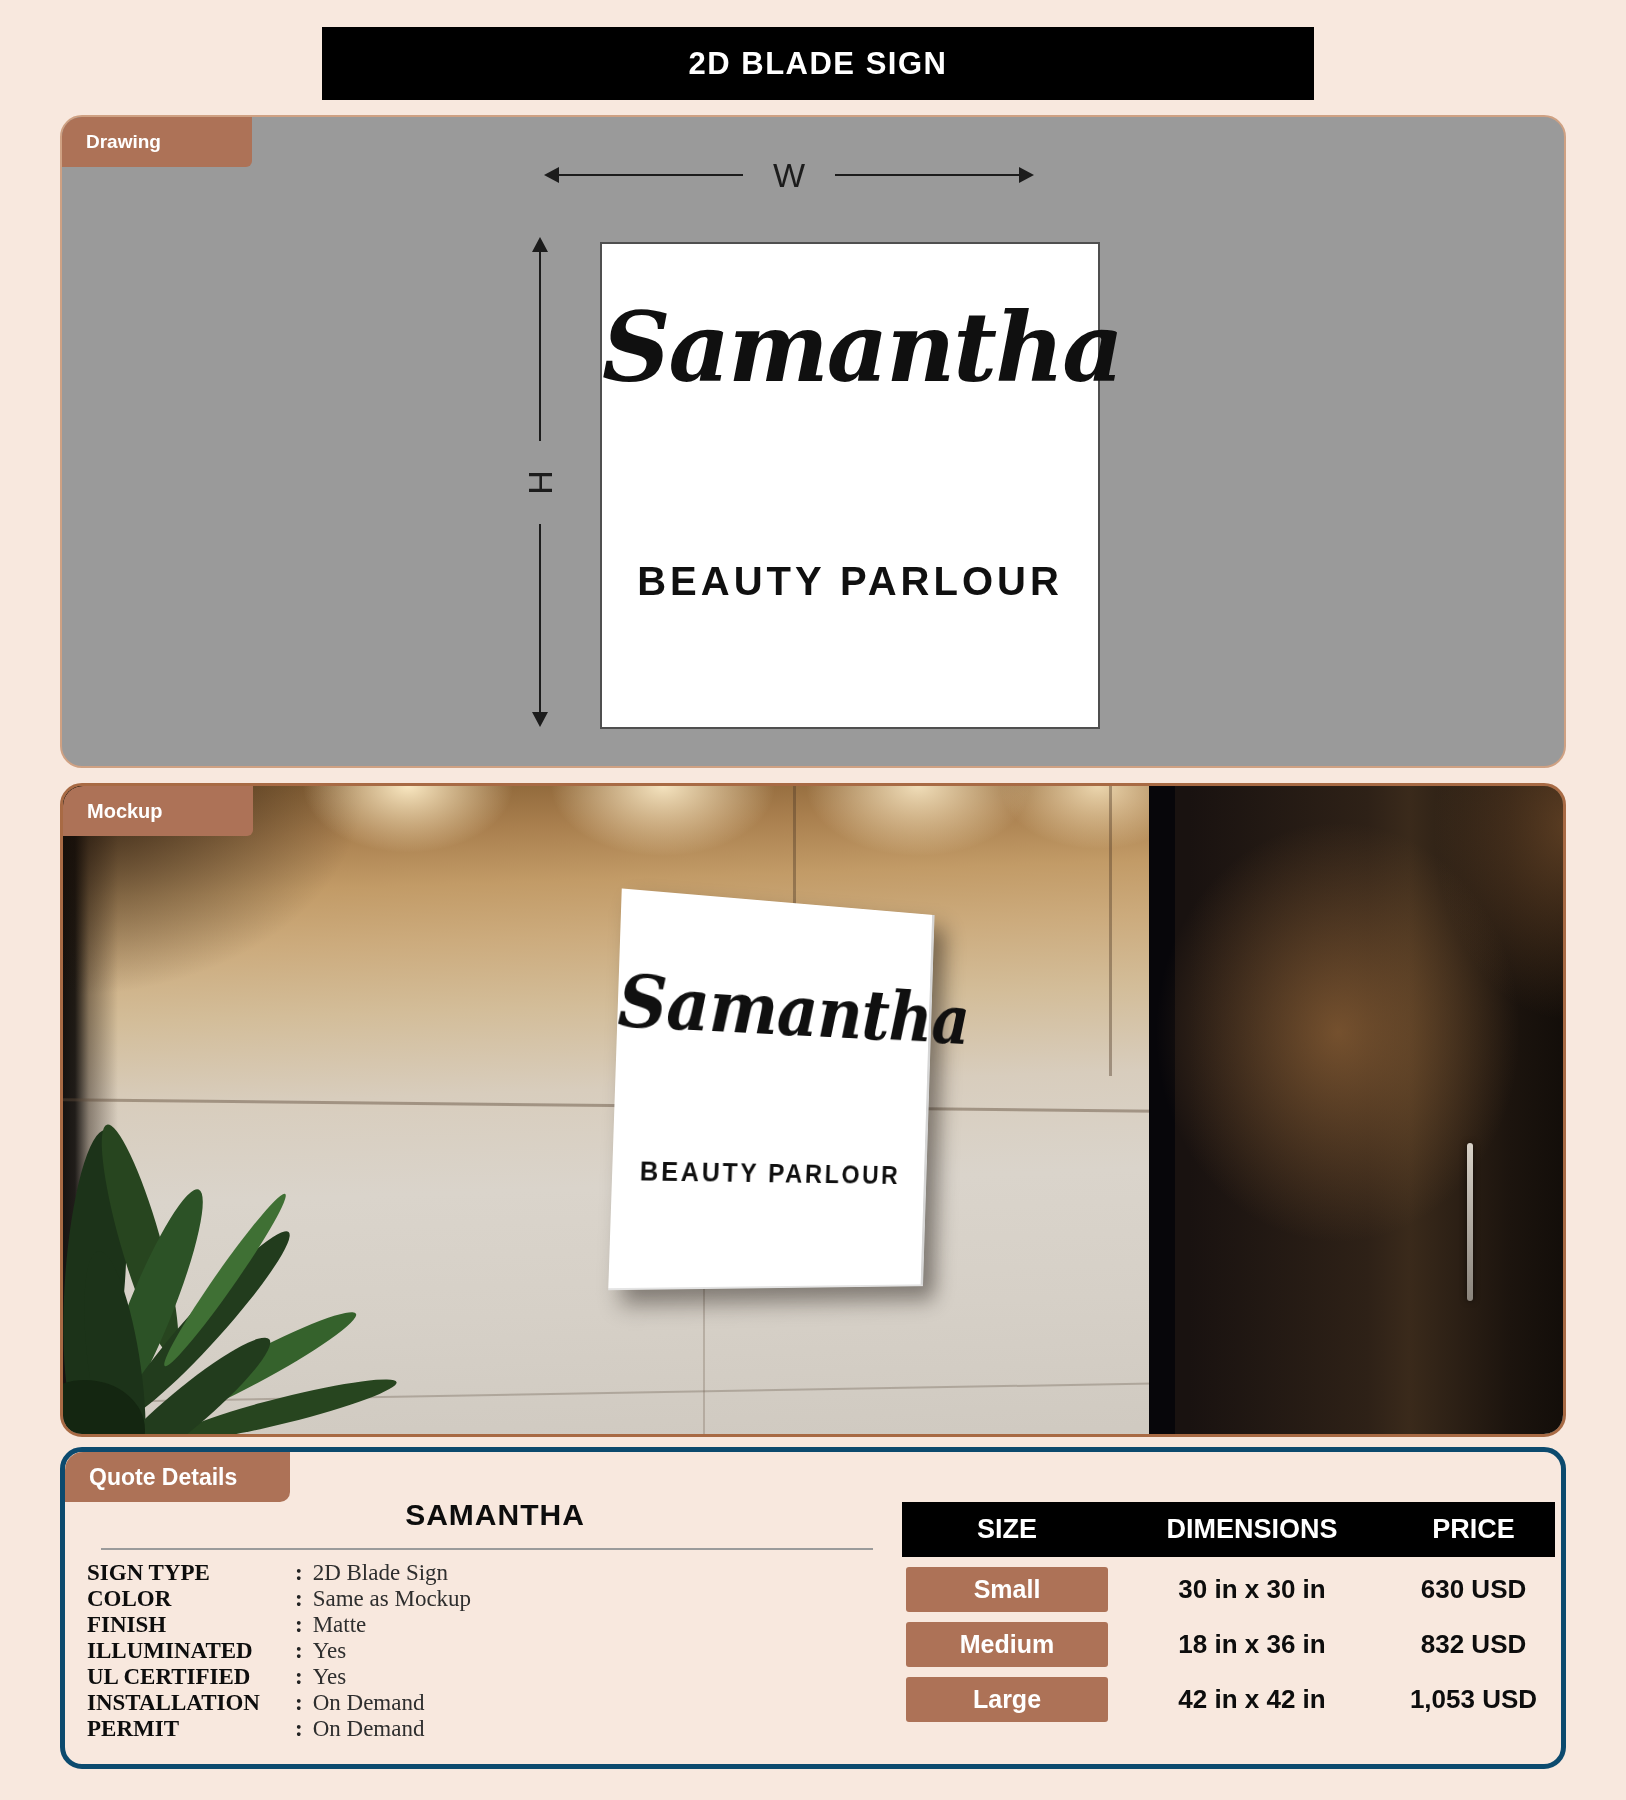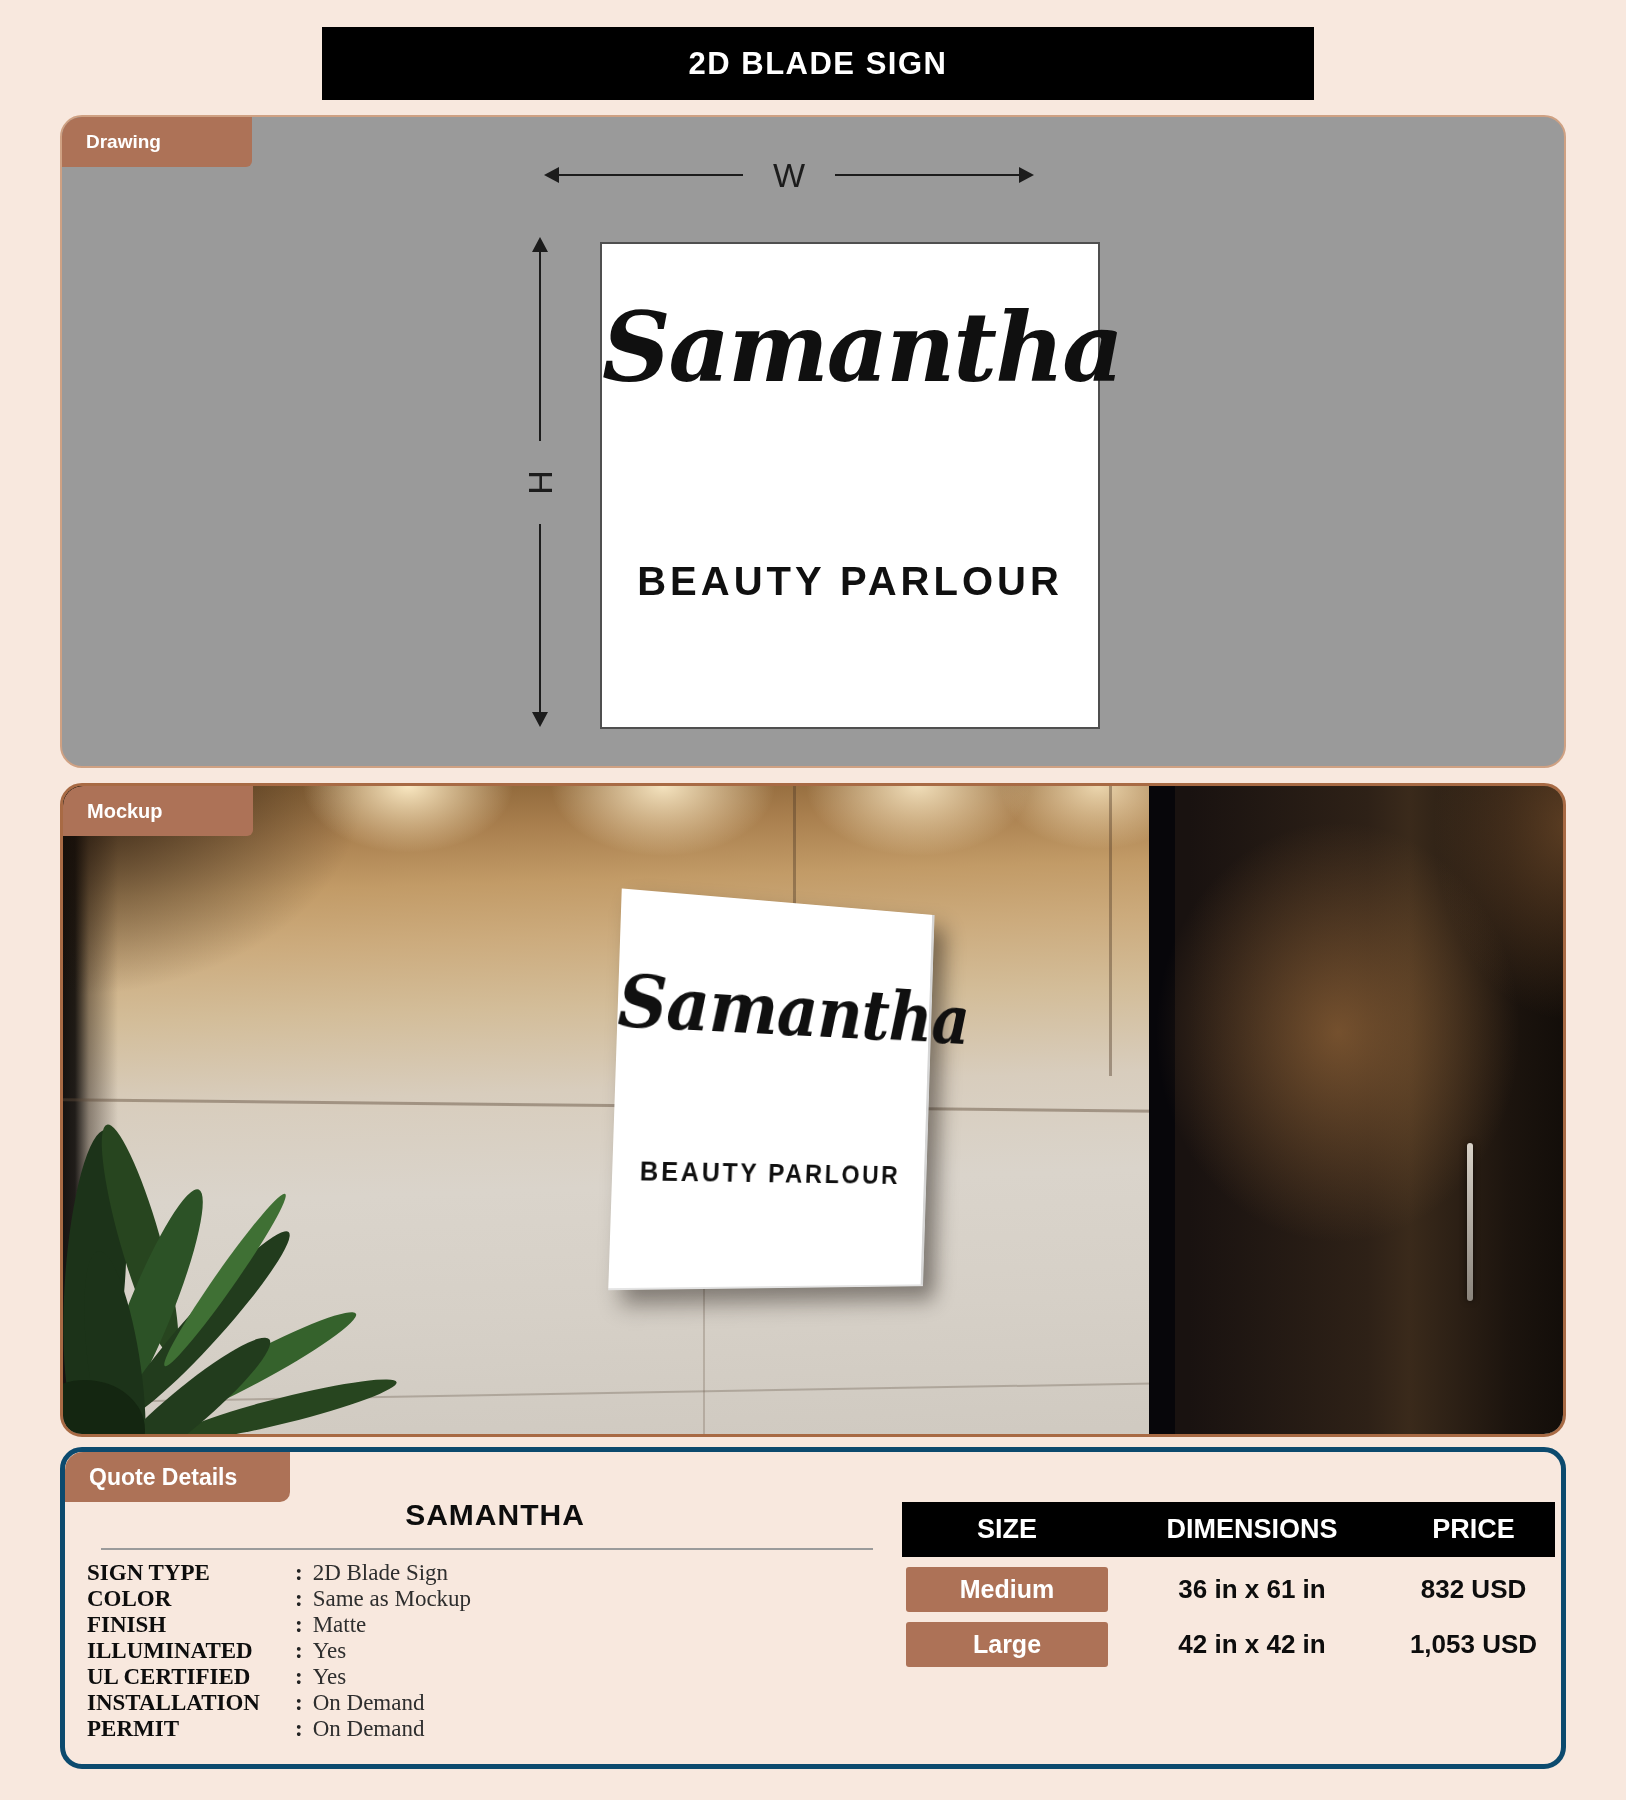--- a/index.html
+++ b/index.html
@@ -258,22 +258,27 @@
     </div>
   </div>
 
   <div class="pricing">
     <div class="price-header">
       <span>SIZE</span>
       <span>DIMENSIONS</span>
       <span>PRICE</span>
     </div>
     <div class="price-row">
+      <button class="size-button">Small</button>
+      <span>30 in x 30 in</span>
+      <span>630 USD</span>
+    </div>
+    <div class="price-row">
       <button class="size-button">Medium</button>
-      <span>36 in x 61 in</span>
+      <span>18 in x 36 in</span>
       <span>832 USD</span>
     </div>
     <div class="price-row">
       <button class="size-button">Large</button>
       <span>42 in x 42 in</span>
       <span>1,053 USD</span>
     </div>
   </div>
 </div>
 

